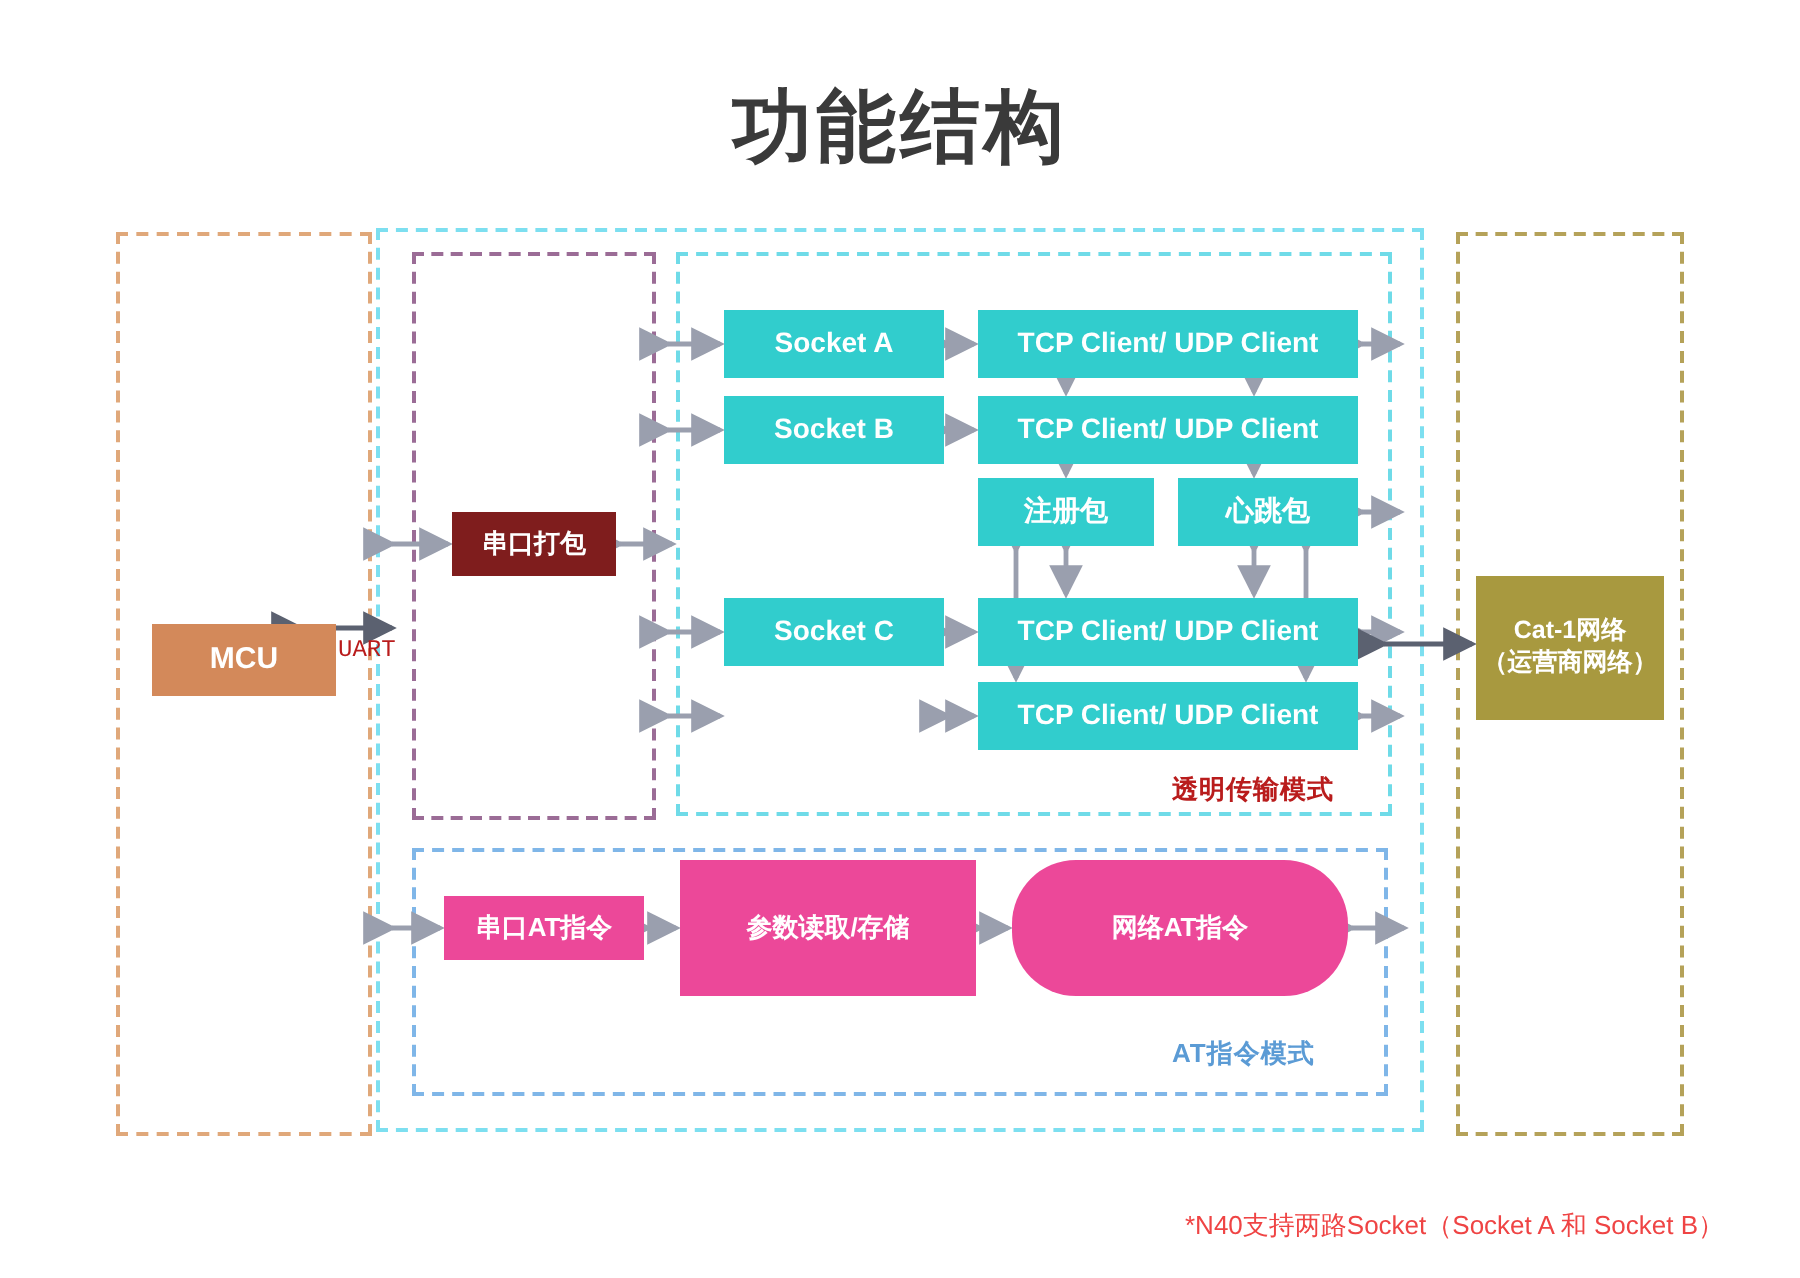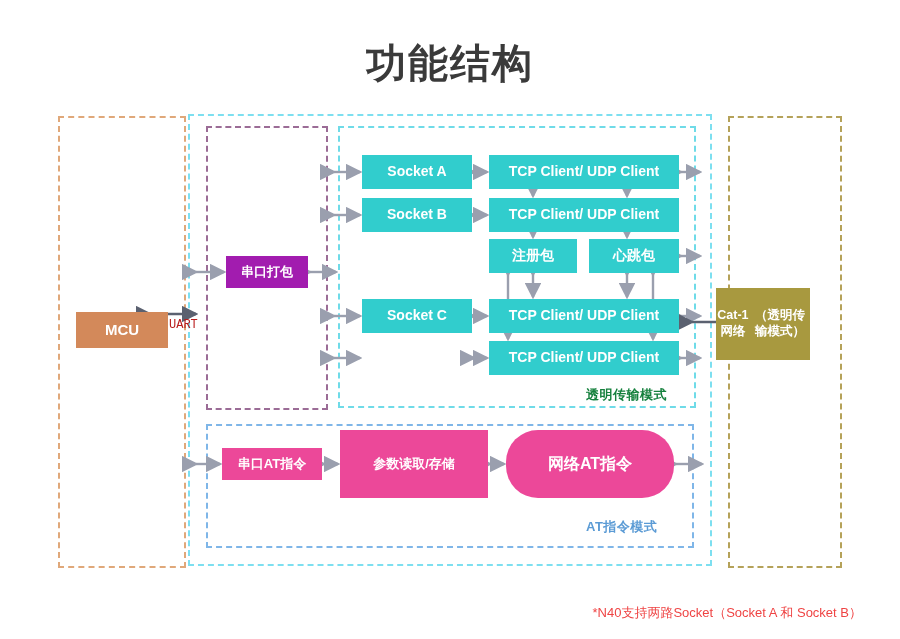--- a/index.html
+++ b/index.html
@@ -21,31 +21,31 @@
   .dashed{position:absolute;box-sizing:border-box;background:transparent;}
   .d-mcu      {left:58px;  top:116px; width:128px; height:452px; border:2px dashed #e0a87a;}
   .d-outer    {left:188px; top:114px; width:524px; height:452px; border:2px dashed #7ddff0;}
   .d-uart     {left:206px; top:126px; width:122px; height:284px; border:2px dashed #9b6c96;}
   .d-trans    {left:338px; top:126px; width:358px; height:282px; border:2px dashed #6fdbe8;}
   .d-at       {left:206px; top:424px; width:488px; height:124px; border:2px dashed #7fb6e8;}
   .d-net      {left:728px; top:116px; width:114px; height:452px; border:2px dashed #b5a259;}
 
   
   .mode-label{position:absolute;font-size:13px;font-weight:bold;letter-spacing:.5px;}
-  .mode-trans{left:586px;top:386px;color:#15803d;}
+  .mode-trans{left:586px;top:386px;color:#b91c1c;}
   .mode-at   {left:586px;top:518px;color:#5b9bd5;}
 
   
   .box{
     position:absolute;box-sizing:border-box;display:flex;
     align-items:center;justify-content:center;text-align:center;
     color:#ffffff;font-weight:bold;line-height:1.25;
   }
   .teal  {background:#31cdcd;}
-  .purple{background:#a21caf;}
+  .purple{background:#7f1d1d;}
   .orange{background:#d3895a;margin-top:16px;}
   .olive {background:#a8993f;}
   .blue  {background:#ec4899;}
 
   
   .b-sockA{left:362px;top:155px;width:110px;height:34px;font-size:14px;}
   .b-sockB{left:362px;top:198px;width:110px;height:34px;font-size:14px;}
   .b-sockC{left:362px;top:299px;width:110px;height:34px;font-size:14px;}
   .b-sockD{left:362px;top:341px;width:110px;height:34px;font-size:14px;}
 
@@ -53,27 +53,27 @@
   .b-tcpB{left:489px;top:198px;width:190px;height:34px;font-size:14px;}
   .b-tcpC{left:489px;top:299px;width:190px;height:34px;font-size:14px;}
   .b-tcpD{left:489px;top:341px;width:190px;height:34px;font-size:14px;}
 
   .b-reg {left:489px;top:239px;width:88px;height:34px;font-size:14px;}
   .b-heart{left:589px;top:239px;width:90px;height:34px;font-size:14px;}
 
   .b-pack{left:226px;top:256px;width:82px;height:32px;font-size:13px;}
 
   .b-mcu {left:76px;top:296px;width:92px;height:36px;font-size:15px;}
-  .b-net {left:716px;top:288px;width:94px;height:72px;font-size:12.5px;flex-direction:row;}
+  .b-net {left:738px;top:288px;width:94px;height:72px;font-size:12.5px;flex-direction:column;}
   .b-net span{display:block;}
 
   
   .b-atser{left:222px;top:448px;width:100px;height:32px;font-size:13px;}
   .b-atpar{left:340px;top:430px;width:148px;height:68px;font-size:13px;}
-  .b-atnet{left:506px;top:430px;width:168px;height:68px;font-size:16px;border-radius:32px;}
+  .b-atnet{left:506px;top:430px;width:168px;height:68px;font-size:13px;border-radius:32px;}
 
   
   .uart-label{
     position:absolute;left:169px;top:318px;font-size:12px;color:#b91c1c;
     font-family:Liberation Mono, monospace;
   }
 
   
   .footnote{
     position:absolute;left:0;top:604px;width:862px;text-align:right;
@@ -160,21 +160,21 @@
   <div class="box teal b-tcpA">TCP Client/ UDP Client</div>
   <div class="box teal b-tcpB">TCP Client/ UDP Client</div>
   <div class="box teal b-tcpC">TCP Client/ UDP Client</div>
   <div class="box teal b-tcpD">TCP Client/ UDP Client</div>
 
   <div class="box teal b-reg">注册包</div>
   <div class="box teal b-heart">心跳包</div>
 
   <div class="box olive b-net">
     <span>Cat-1网络</span>
-    <span>（透明传输模式）</span>
+    <span>（运营商网络）</span>
   </div>
 
   <div class="box blue b-atser">串口AT指令</div>
   <div class="box blue b-atpar">参数读取/存储</div>
   <div class="box blue b-atnet">网络AT指令</div>
 
   <div class="mode-label mode-trans">透明传输模式</div>
   <div class="mode-label mode-at">AT指令模式</div>
 
   <div class="footnote">*N40支持两路Socket（Socket A 和 Socket B）</div>

